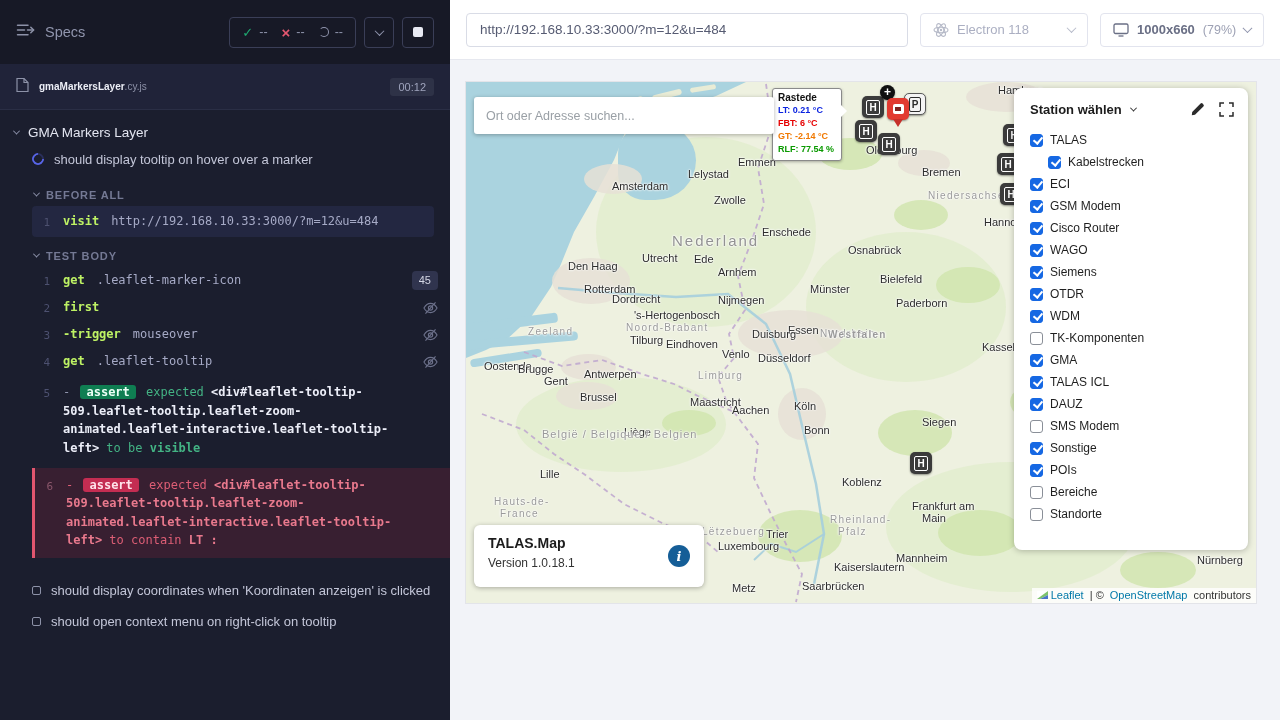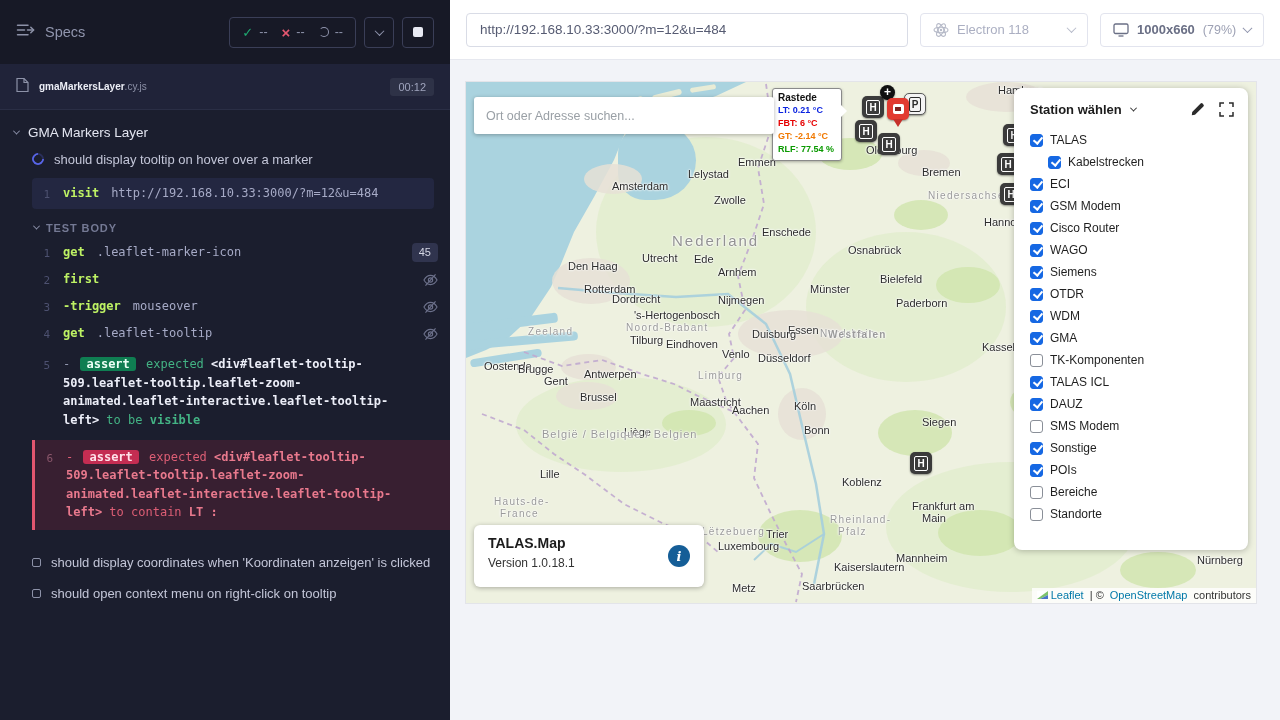--- a/index.html
+++ b/index.html
@@ -188,20 +188,24 @@
     </div>
 
     <div class="runnables">
       <div class="suite-row">
         <span class="chev sm"></span>
         <span>GMA Markers Layer</span>
       </div>
       <div class="test-row running">
         <span class="spin"></span>
         <span>should display tooltip on hover over a marker</span>
+      </div>
+      <div class="hook-label">
+        <span class="chev sm"></span>
+        <span>BEFORE ALL</span>
       </div>
       <div id="before-cmds">
           <div class="cmd-row grouped">
             <span class="cmd-num">1</span>
             <span class="cmd-body"><span class="method">visit</span><span class="args">http://192.168.10.33:3000/?m=12&amp;u=484</span></span>
           </div>
         </div>
       <div class="hook-label">
         <span class="chev sm"></span>
         <span>TEST BODY</span>
@@ -490,26 +494,26 @@
               </div>
               <div class="panel-item">
                 <span class="checkbox checked"></span>
                 <span class="pi-label">OTDR</span>
               </div>
               <div class="panel-item">
                 <span class="checkbox checked"></span>
                 <span class="pi-label">WDM</span>
               </div>
               <div class="panel-item">
-                <span class="checkbox checked"></span>
-                <span class="pi-label">GMA</span>
-              </div>
-              <div class="panel-item">
                 <span class="checkbox"></span>
                 <span class="pi-label">TK-Komponenten</span>
+              </div>
+              <div class="panel-item">
+                <span class="checkbox checked"></span>
+                <span class="pi-label">GMA</span>
               </div>
               <div class="panel-item">
                 <span class="checkbox checked"></span>
                 <span class="pi-label">TALAS ICL</span>
               </div>
               <div class="panel-item">
                 <span class="checkbox checked"></span>
                 <span class="pi-label">DAUZ</span>
               </div>
               <div class="panel-item">

